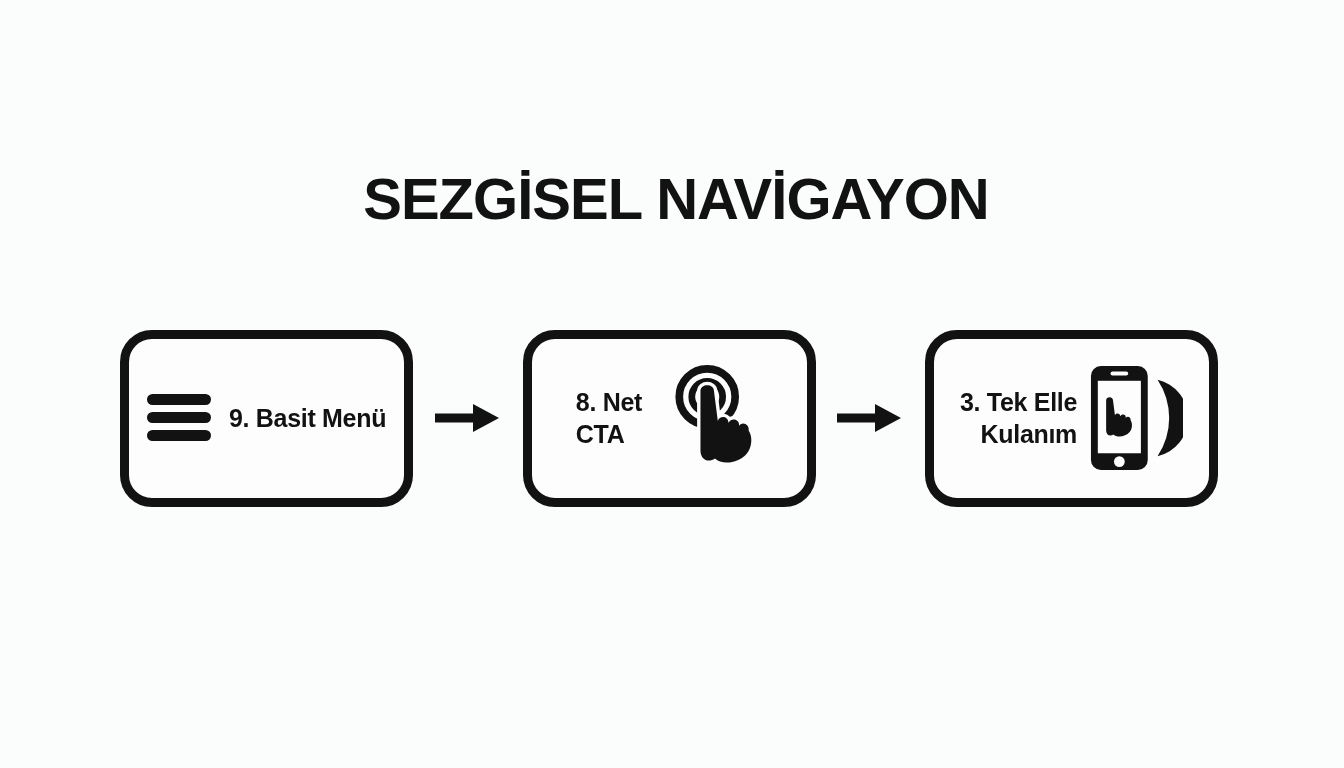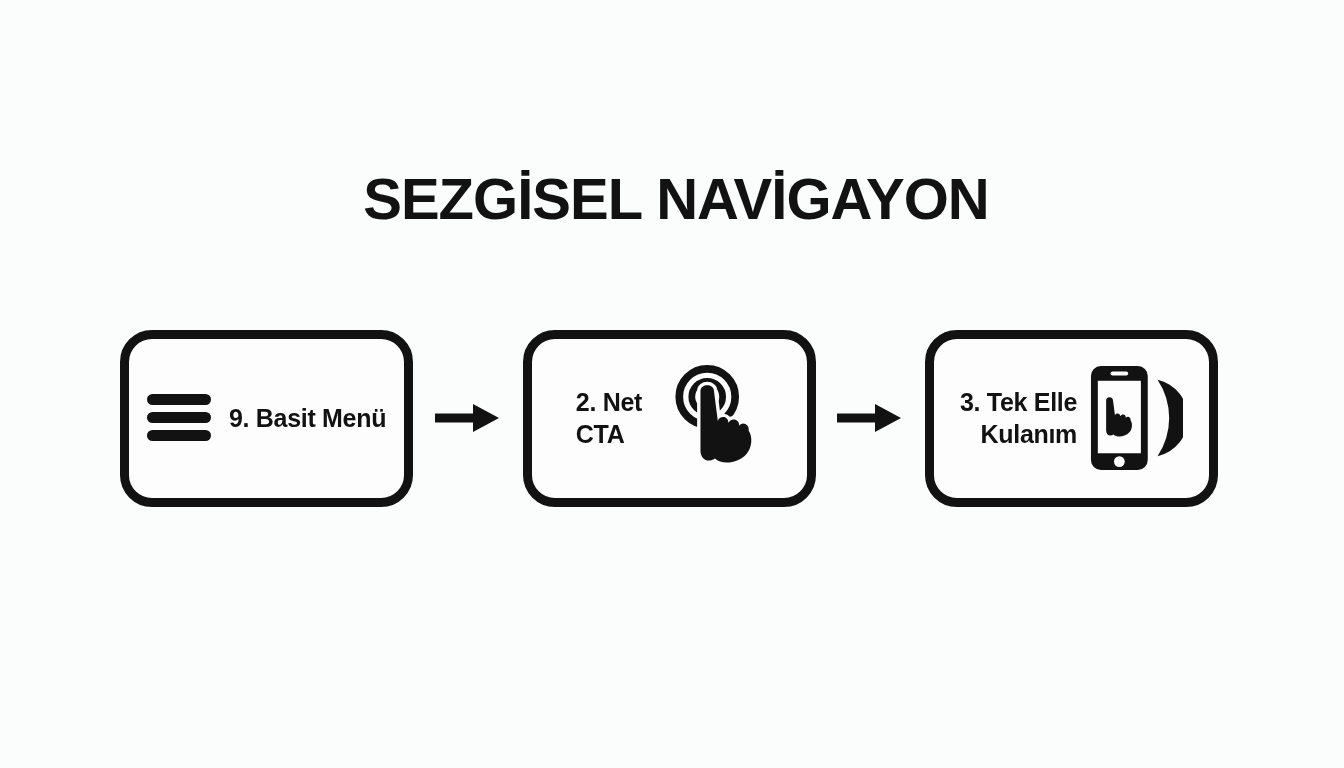--- a/index.html
+++ b/index.html
@@ -63,21 +63,21 @@
     </div>
 
     <div class="connector">
       <svg width="66" height="32" viewBox="0 0 66 32">
         <path d="M0 11.5 H38 V2 L64 16 L38 30 V20.5 H0 Z" fill="var(--ink,#121212)"></path>
       </svg>
     </div>
 
     <div class="stepbox box2">
       <div class="label">
-        <div>2. Net</div>
+        <div>8. Net</div>
         <div>CTA</div>
       </div>
       <span class="icon">
         <svg width="98" height="106" viewBox="0 0 100 110">
           <circle cx="44" cy="33" r="29" fill="none" stroke="var(--ink,#121212)" stroke-width="8"></circle>
           <circle cx="44" cy="33" r="16" fill="none" stroke="var(--ink,#121212)" stroke-width="7"></circle>
           <path d="M 37 27 C 37 19, 51 19, 51 27 L 55 58
                    C 57 52, 66 53, 66 60 C 69 54, 78 56, 77 63 C 81 58, 88 62, 87 68
                    C 91 74, 91 85, 85 92 C 77 102, 59 104, 52 97 C 45 102, 37 98, 37 89 Z" fill="var(--ink,#121212)" stroke="var(--panel,#fdfdfd)" stroke-width="7" stroke-linejoin="round"></path>
           <path d="M 37 27 C 37 19, 51 19, 51 27 L 55 58

